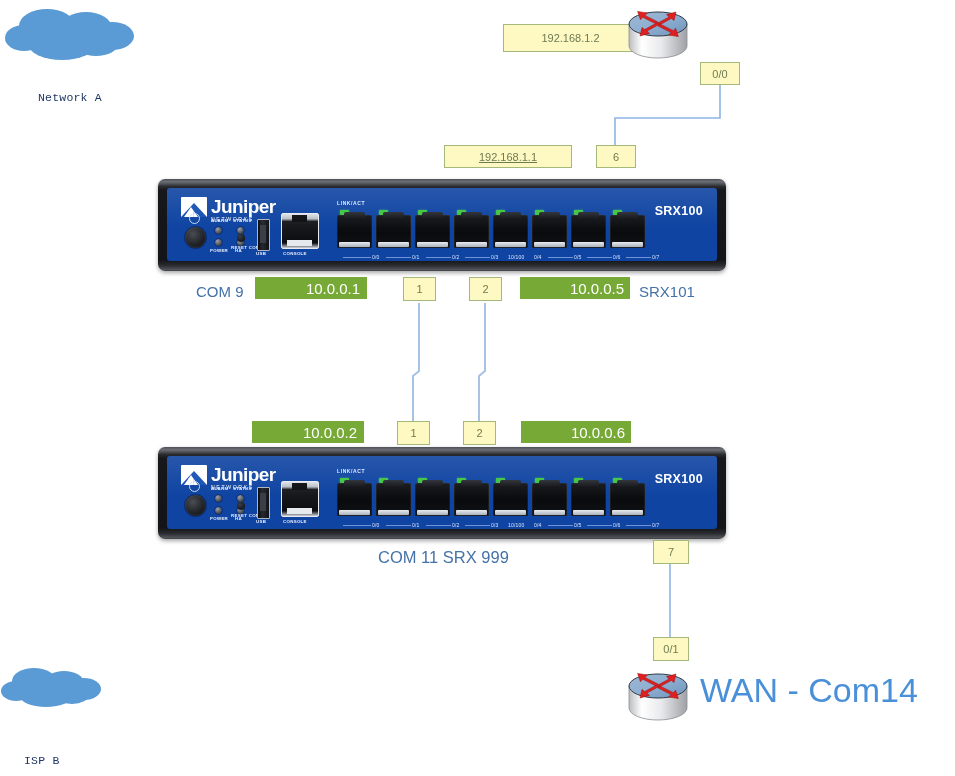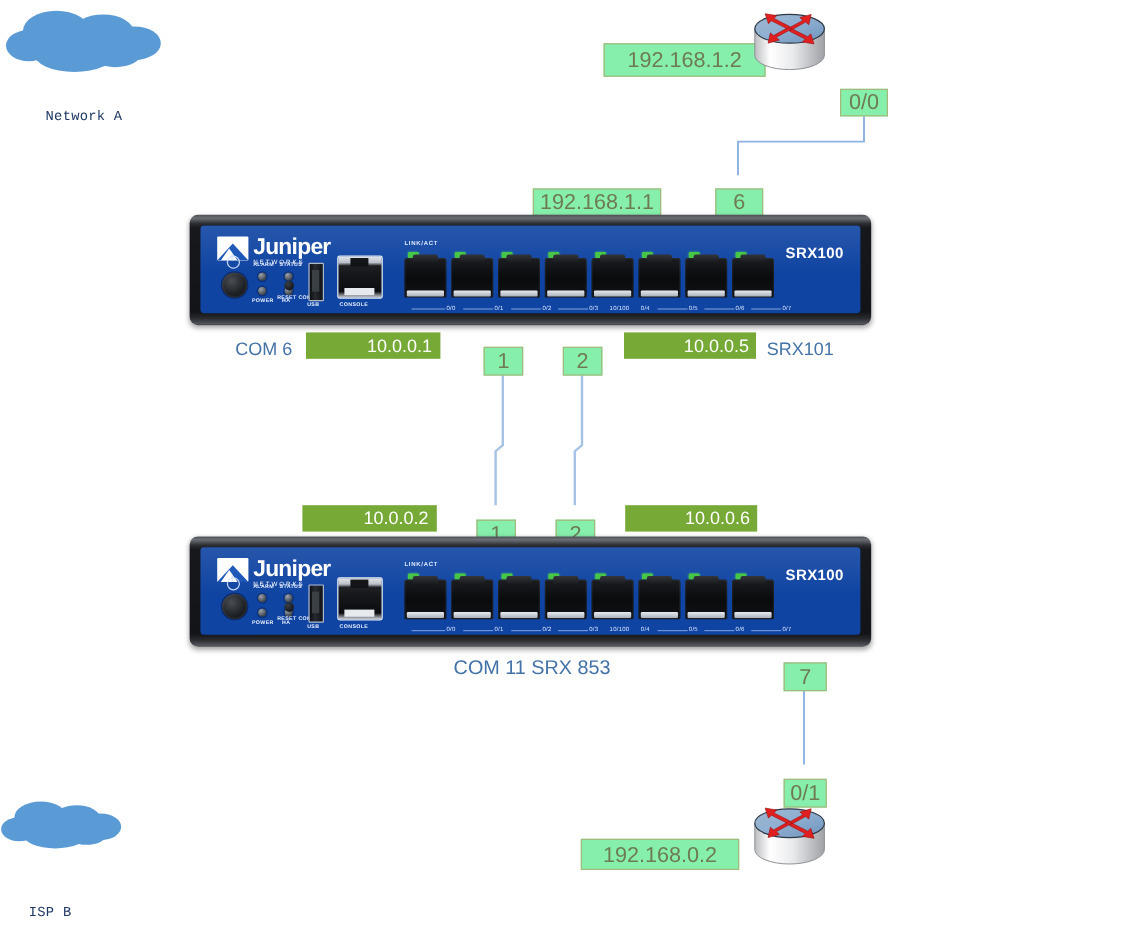--- a/index.html
+++ b/index.html
@@ -40,29 +40,28 @@
     white-space: nowrap;
     font-weight: 400;
     line-height: 1;
   }
 
   
   .boxlabel {
     position: absolute;
     box-sizing: border-box;
     border: 1px solid #A3B87A;
-    background: #86efac;
+    background: #fef9c3;
     color: #6E7B52;
-    font-size: 18px;
+    font-size: 11px;
     font-family: "Liberation Sans", sans-serif;
     display: flex;
     align-items: center;
     justify-content: center;
     white-space: nowrap;
-    margin-top: 12px;
   }
   .boxlabel.ip { justify-content: center; }
 
   .greenbox {
     position: absolute;
     box-sizing: border-box;
     background: #76A935;
     color: #FFFFFF;
     font-size: 15px;
     font-family: "Liberation Sans", sans-serif;
@@ -373,21 +372,21 @@
         <path d="M37,22 L24,29 L26.5,31.4 L17,34 L19,25.4 L21.7,27.6 L34.5,20.4 Z"></path>
         <path d="M35,20 L22,13.4 L24.3,11 L14.6,9.4 L17.4,17.8 L19.8,15.3 L33,22 Z"></path>
         <path d="M35,24 L48,30.6 L45.7,33 L55.4,34.6 L52.6,26.2 L50.2,28.7 L37,22 Z"></path>
       </g>
     </svg>
   </div>
 
 
   <div class="boxlabel" style="left:700px; top:62px; width:40px; height:23px;">0/0</div>
 
-  <div class="boxlabel ip" style="left:444px; top:145px; width:107px; height:23px;">192.168.1.1</div>
+  <div class="boxlabel ip" style="left:444px; top:145px; width:128px; height:23px;text-decoration:underline;">192.168.1.1</div>
   <div class="boxlabel" style="left:596px; top:145px; width:40px; height:23px;">6</div>
 
   <div class="srx" style="left:158px; top:179px;">
     <div class="srx-face">
 
       <div class="jlogo">
         <div class="jlogo-mark"></div>
         <div class="jlogo-txt">
           <div class="jlogo-name">Juniper</div>
           <div class="jlogo-sub">NETWORKS</div>
@@ -450,21 +449,21 @@
       <div class="portlbl" style="left:367px;">0/4</div>
       <div class="portrule" style="left:381px; width:25px;"></div>
       <div class="portlbl" style="left:407px;">0/5</div>
       <div class="portrule" style="left:420px; width:25px;"></div>
       <div class="portlbl" style="left:446px;">0/6</div>
       <div class="portrule" style="left:459px; width:25px;"></div>
       <div class="portlbl" style="left:485px;">0/7</div>
     </div>
   </div>
 
-  <div class="bluetext" style="left:196px; top:283px;">COM   6</div>
+  <div class="bluetext" style="left:196px; top:283px;">COM   9</div>
   <div class="greenbox" style="left:255px; top:277px; width:112px; height:22px;">10.0.0.1</div>
   <div class="boxlabel" style="left:403px; top:277px; width:33px; height:24px;">1</div>
   <div class="boxlabel" style="left:469px; top:277px; width:33px; height:24px;">2</div>
   <div class="greenbox" style="left:520px; top:277px; width:110px; height:22px;">10.0.0.5</div>
   <div class="bluetext" style="left:639px; top:283px;">SRX101</div>
 
   <div class="greenbox" style="left:252px; top:421px; width:112px; height:22px;">10.0.0.2</div>
   <div class="boxlabel" style="left:397px; top:421px; width:33px; height:24px;">1</div>
   <div class="boxlabel" style="left:463px; top:421px; width:33px; height:24px;">2</div>
   <div class="greenbox" style="left:521px; top:421px; width:110px; height:22px;">10.0.0.6</div>
@@ -536,26 +535,25 @@
       <div class="portlbl" style="left:367px;">0/4</div>
       <div class="portrule" style="left:381px; width:25px;"></div>
       <div class="portlbl" style="left:407px;">0/5</div>
       <div class="portrule" style="left:420px; width:25px;"></div>
       <div class="portlbl" style="left:446px;">0/6</div>
       <div class="portrule" style="left:459px; width:25px;"></div>
       <div class="portlbl" style="left:485px;">0/7</div>
     </div>
   </div>
 
-  <div class="bluetext big" style="left:378px; top:548px;">COM 11 SRX  853</div>
+  <div class="bluetext big" style="left:378px; top:548px;">COM 11 SRX  999</div>
   <div class="boxlabel" style="left:653px; top:540px; width:36px; height:24px;">7</div>
 
   <div class="boxlabel" style="left:653px; top:637px; width:36px; height:24px;">0/1</div>
 
-  <div class="boxlabel ip" style="left:484px; top:687px; width:132px; height:26px;">192.168.0.2</div>
 
   <div class="router-wrap" style="left:623px; top:664px;">
     <svg width="70" height="64" viewBox="0 0 70 64" xmlns="http://www.w3.org/2000/svg">
       <defs>
         <linearGradient id="cylBody2" x1="0" y1="0" x2="1" y2="0">
           <stop offset="0%" stop-color="#bcbdc0"></stop>
           <stop offset="22%" stop-color="#ffffff"></stop>
           <stop offset="55%" stop-color="#e9eaec"></stop>
           <stop offset="100%" stop-color="#9fa1a6"></stop>
         </linearGradient>
@@ -569,20 +567,21 @@
       <ellipse cx="35" cy="22" rx="29" ry="12" fill="url(#cylTop2)" stroke="#2f3a47" stroke-width="1"></ellipse>
       <g fill="#E02020" stroke="#9b0f0f" stroke-width="0.5">
         <path d="M33,22 L46,15 L43.5,12.6 L53,10 L51,18.6 L48.3,16.4 L35.5,23.6 Z"></path>
         <path d="M37,22 L24,29 L26.5,31.4 L17,34 L19,25.4 L21.7,27.6 L34.5,20.4 Z"></path>
         <path d="M35,20 L22,13.4 L24.3,11 L14.6,9.4 L17.4,17.8 L19.8,15.3 L33,22 Z"></path>
         <path d="M35,24 L48,30.6 L45.7,33 L55.4,34.6 L52.6,26.2 L50.2,28.7 L37,22 Z"></path>
       </g>
     </svg>
   </div>
 
+  <div class="router-title" style="left:700px; top:673px;">WAN  - Com14</div>
 
   <div class="cloud-wrap" style="left:0px; top:665px;">
     <svg width="105" height="48" viewBox="0 0 105 48" xmlns="http://www.w3.org/2000/svg">
       <g fill="#5B9BD5">
         <ellipse cx="34" cy="16" rx="22" ry="13"></ellipse>
         <ellipse cx="64" cy="18" rx="20" ry="12"></ellipse>
         <ellipse cx="16" cy="26" rx="15" ry="10"></ellipse>
         <ellipse cx="84" cy="24" rx="17" ry="11"></ellipse>
         <ellipse cx="46" cy="30" rx="27" ry="12"></ellipse>
         <ellipse cx="72" cy="30" rx="17" ry="9"></ellipse>

